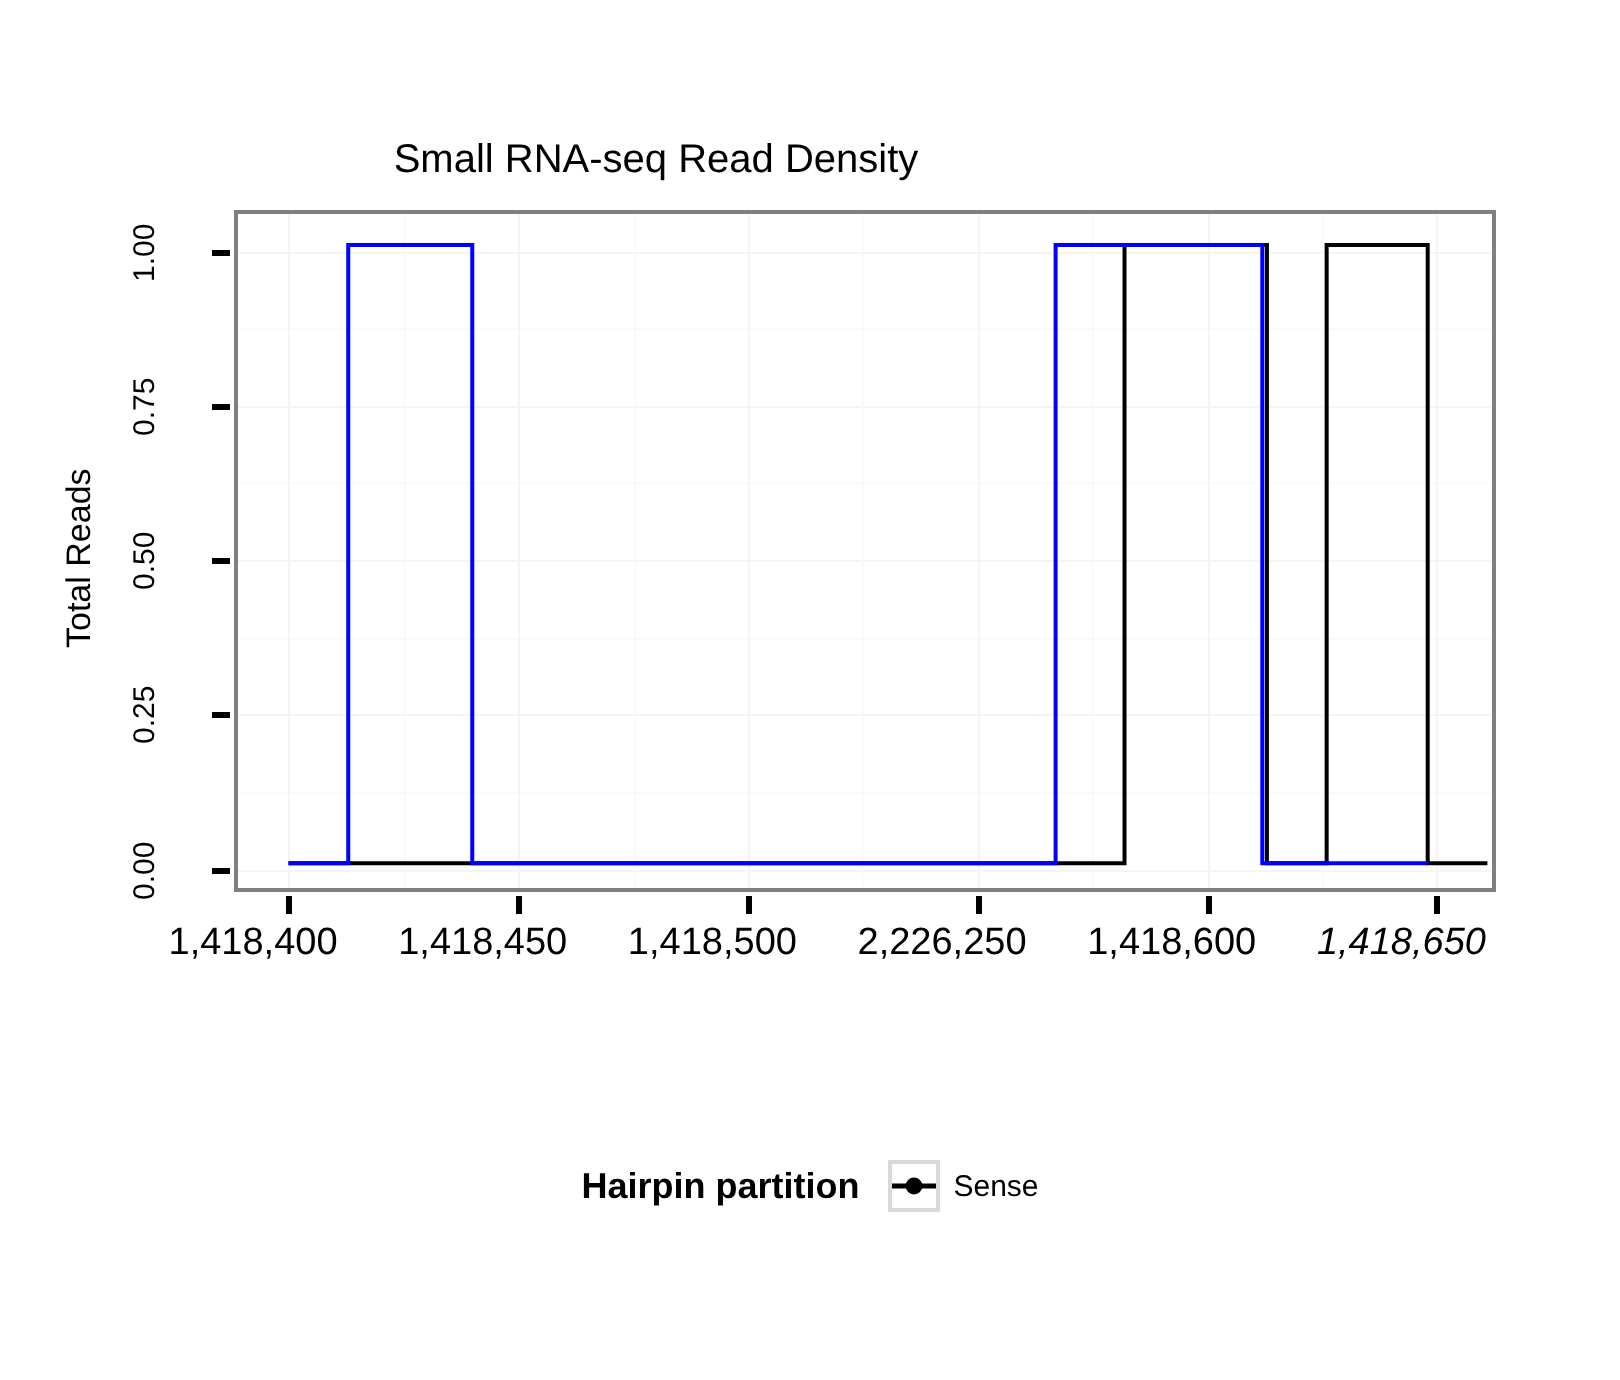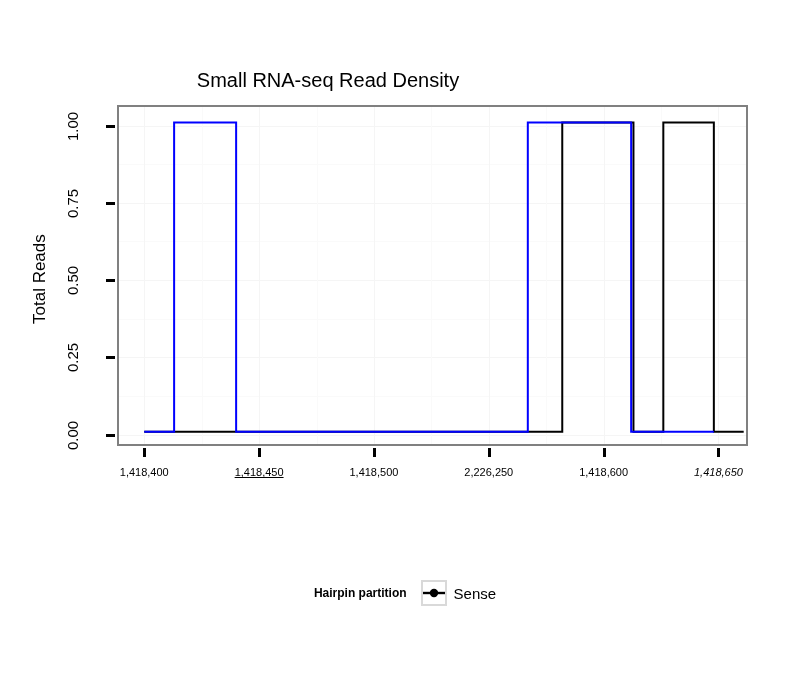--- a/index.html
+++ b/index.html
@@ -131,39 +131,39 @@
     top: 448px;
     width: 3px;
     height: 9px;
     background: #000000;
   }
   .x-tick-label {
     position: absolute;
     top: 462px;
     width: 120px;
     margin-left: -60px;
-    text-align: center;
-    font-size: 11px;
+    text-align: left;
+    font-size: 19px;
     line-height: 20px;
     white-space: nowrap;
   }
 
   
   #legend {
     position: absolute;
     left: 0;
     top: 580px;
     width: 810px;
     display: flex;
     align-items: center;
     justify-content: center;
     gap: 0px;
   }
   #legend-title {
-    font-size: 12px;
+    font-size: 18px;
     font-weight: bold;
     white-space: nowrap;
     margin-right: 14px;
   }
   .legend-entry {
     display: flex;
     align-items: center;
     white-space: nowrap;
   }
   .legend-key {
@@ -230,21 +230,21 @@
       <div class="y-tick-label" style="top: 251.138px;">0.50</div>
       <div class="y-tick-mark" style="top: 201.844px;"></div>
       <div class="y-tick-label" style="top: 173.844px;">0.75</div>
       <div class="y-tick-mark" style="top: 124.55px;"></div>
       <div class="y-tick-label" style="top: 96.5505px;">1.00</div>
     </div>
   <div id="x-axis">
       <div class="x-tick-mark" style="left: 143.264px;"></div>
       <div class="x-tick-label" style="left: 144.264px;">1,418,400</div>
       <div class="x-tick-mark" style="left: 258.099px;"></div>
-      <div class="x-tick-label" style="left: 259.099px; text-decoration: underline;">1,418,450</div>
+      <div class="x-tick-label" style="left: 259.099px;">1,418,450</div>
       <div class="x-tick-mark" style="left: 372.934px;"></div>
       <div class="x-tick-label" style="left: 373.934px;">1,418,500</div>
       <div class="x-tick-mark" style="left: 487.769px;"></div>
       <div class="x-tick-label" style="left: 488.769px;">2,226,250</div>
       <div class="x-tick-mark" style="left: 602.604px;"></div>
       <div class="x-tick-label" style="left: 603.604px;">1,418,600</div>
       <div class="x-tick-mark" style="left: 717.44px;"></div>
       <div class="x-tick-label" style="left: 718.44px; font-style: italic;">1,418,650</div>
     </div>
 

